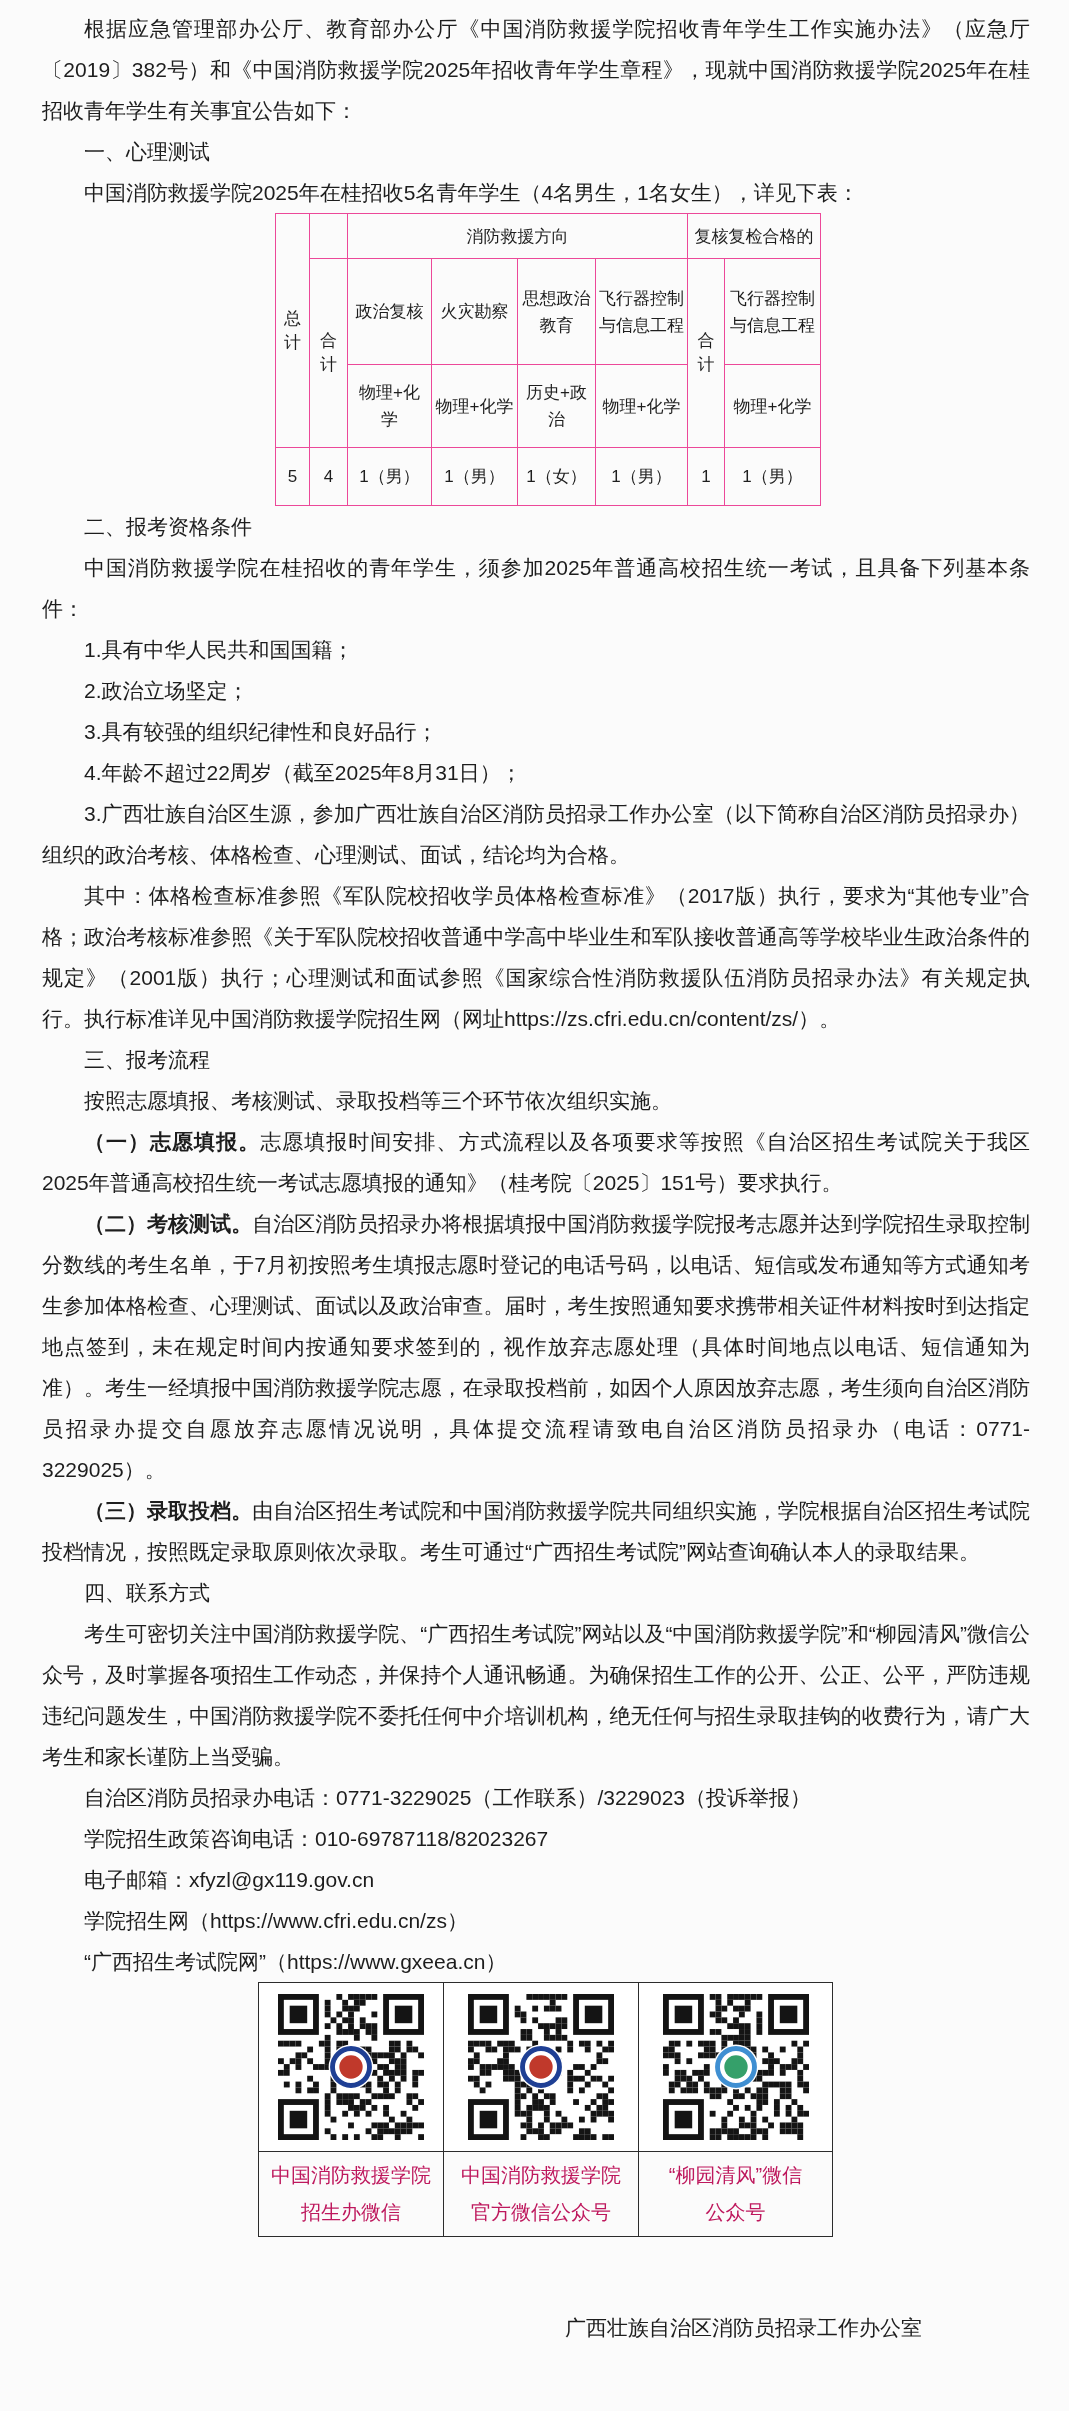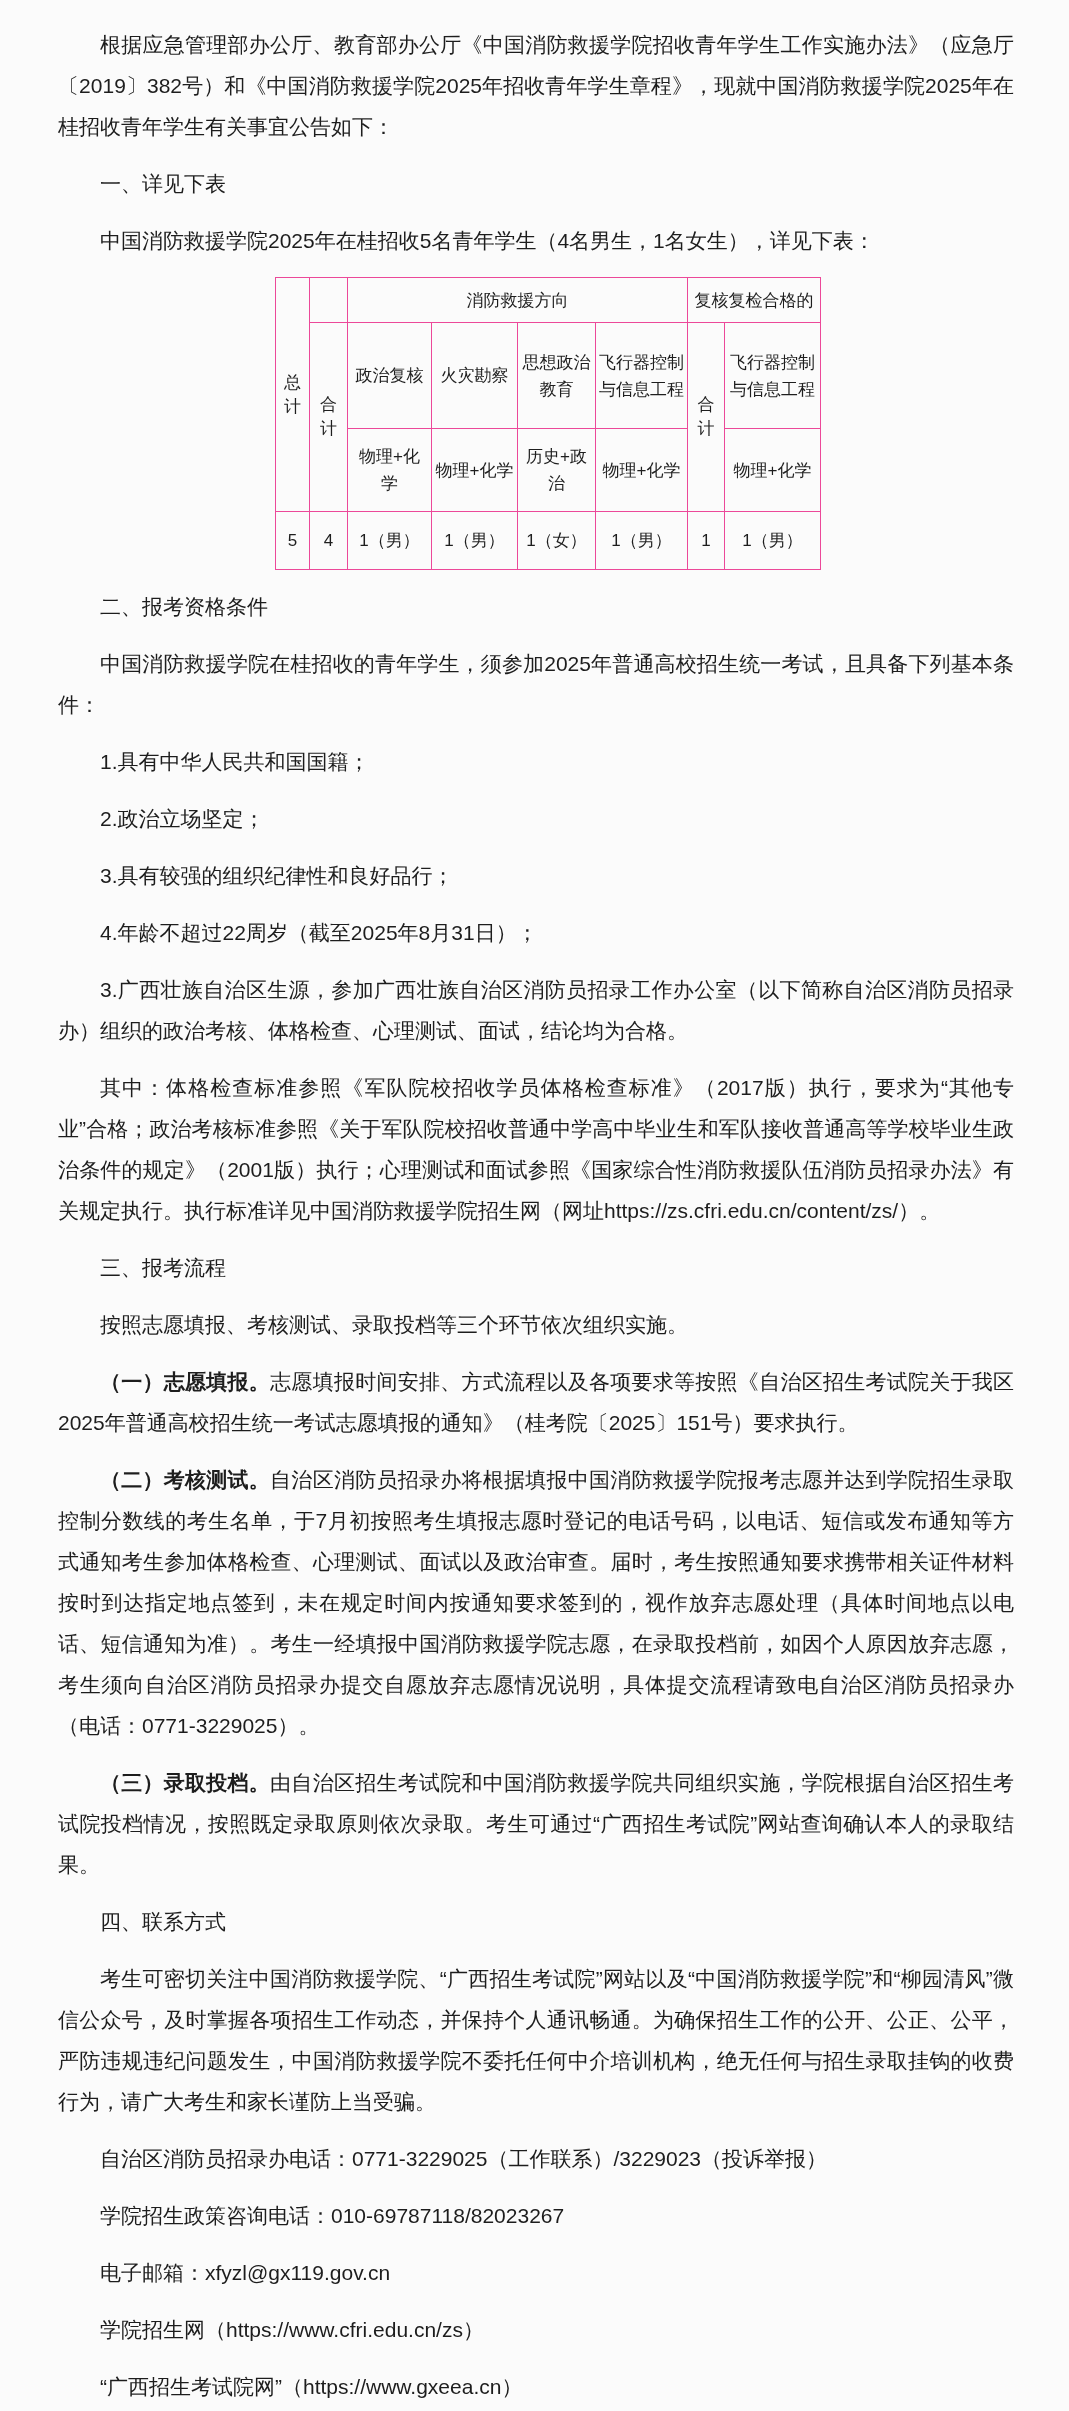--- a/index.html
+++ b/index.html
@@ -7,21 +7,21 @@
     width:1069px;height:2411px;overflow:hidden;
     background:#fbfbfb;color:#1d1d1d;
     font-family:"Liberation Sans","DejaVu Sans",sans-serif;
   }
   .doc{
     box-sizing:border-box;width:1069px;height:2411px;overflow:hidden;
     padding:8px 39px 0 42px;
     font-size:21px;line-height:41px;
     text-align:justify;
   }
-  p{margin:16px;text-indent:42px;}
+  p{margin:0;text-indent:42px;}
   .lead{font-weight:700;}
   
   table{border-collapse:collapse;}
   .plan-table{
     margin:0 0 0 233px;
     font-size:17px;line-height:27px;text-align:center;
     color:#1e1e1e;text-indent:0;
   }
   .plan-table td{
     border:1px solid #ec4899;padding:0 3px;
@@ -29,41 +29,41 @@
   }
   .plan-table tr.r1 td{height:44px;}
   .plan-table tr.r2 td{height:105px;}
   .plan-table tr.r3 td{height:82px;}
   .plan-table tr.r4 td{height:57px;}
   .plan-table td.vcell{line-height:24px;padding:0 2px;}
   .plan-table td.nowrap{white-space:nowrap;}
   
   .qr-table{
     margin:0 0 0 216px;text-align:center;text-indent:0;
-    font-size:20px;line-height:37px;color:#0f172a;padding-left:13px;
+    font-size:20px;line-height:37px;color:#be185d;padding-left:13px;
   }
   .qr-table td{border:1px solid #2c2c2c;text-indent:0;}
   .qr-cell{height:164px;background:#fff;vertical-align:middle;padding:2px 18px;}
   .caption-cell{height:80px;padding:2px 4px;vertical-align:middle;}
   .qr-box svg{display:block;margin:0 auto;}
   
   .sig-block{
     margin:70px 108px 0 auto;width:fit-content;
     text-align:center;line-height:41px;
   }
   .sig-block div{white-space:nowrap;}
 </style>
 </head>
 <body>
 
 <div class="doc">
 
   <p>根据应急管理部办公厅、教育部办公厅《中国消防救援学院招收青年学生工作实施办法》（应急厅〔2019〕382号）和《中国消防救援学院2025年招收青年学生章程》，现就中国消防救援学院2025年在桂招收青年学生有关事宜公告如下：</p>
 
-  <p>一、详见下表</p>
+  <p>一、心理测试</p>
   <p>中国消防救援学院2025年在桂招收5名青年学生（4名男生，1名女生），详见下表：</p>
 
   <table class="plan-table">
     <colgroup>
       <col style="width:34px">
         <col style="width:38px">
         <col style="width:84px">
         <col style="width:86px">
       <col style="width:78px">
         <col style="width:92px">

